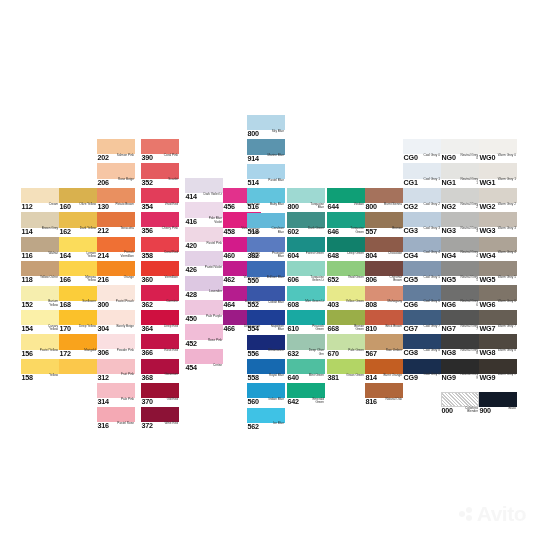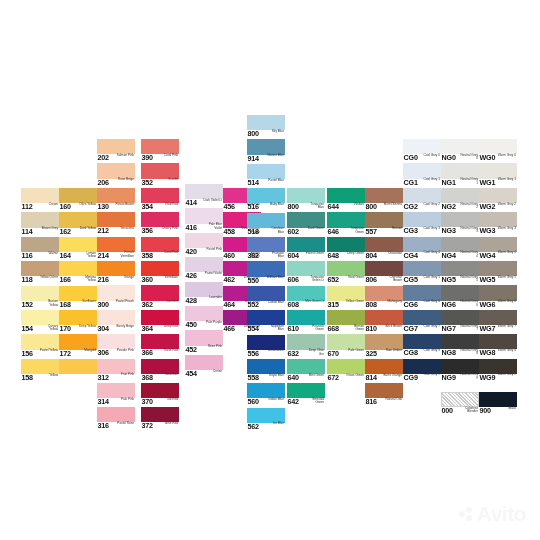--- a/index.html
+++ b/index.html
@@ -327,21 +327,21 @@
         </div>
       </div>
       <div class="cell">
         <div class="sw" style="background: rgb(140, 18, 54);"></div>
         <div class="lbl">
           <span class="code">372</span>
           <span class="nm">Wine Red</span>
         </div>
       </div>
     </div>
-    <div class="col" style="left: 185px; top: 184px;">
+    <div class="col" style="left: 185px; top: 178px;">
       <div class="cell">
         <div class="sw" style="background: rgb(227, 220, 233);"></div>
         <div class="lbl">
           <span class="code">414</span>
           <span class="nm">Dark Violet Lt</span>
         </div>
       </div>
       <div class="cell">
         <div class="sw" style="background: rgb(237, 218, 234);"></div>
         <div class="lbl">
@@ -619,42 +619,42 @@
       <div class="cell">
         <div class="sw" style="background: rgb(143, 204, 126);"></div>
         <div class="lbl">
           <span class="code">652</span>
           <span class="nm">Vivid Green</span>
         </div>
       </div>
       <div class="cell">
         <div class="sw" style="background: rgb(231, 233, 138);"></div>
         <div class="lbl">
-          <span class="code">315</span>
+          <span class="code">403</span>
           <span class="nm">Yellow Green</span>
         </div>
       </div>
       <div class="cell">
         <div class="sw" style="background: rgb(154, 174, 72);"></div>
         <div class="lbl">
           <span class="code">668</span>
           <span class="nm">Bronze Green</span>
         </div>
       </div>
       <div class="cell">
         <div class="sw" style="background: rgb(198, 224, 164);"></div>
         <div class="lbl">
           <span class="code">670</span>
           <span class="nm">Pale Green</span>
         </div>
       </div>
       <div class="cell">
         <div class="sw" style="background: rgb(179, 213, 101);"></div>
         <div class="lbl">
-          <span class="code">672</span>
+          <span class="code">381</span>
           <span class="nm">Grass Green</span>
         </div>
       </div>
     </div>
     <div class="col" style="left: 365px; top: 188px;">
       <div class="cell">
         <div class="sw" style="background: rgb(165, 114, 92);"></div>
         <div class="lbl">
           <span class="code">800</span>
           <span class="nm">Burnt Sienna</span>
@@ -691,21 +691,21 @@
       <div class="cell">
         <div class="sw" style="background: rgb(198, 90, 63);"></div>
         <div class="lbl">
           <span class="code">810</span>
           <span class="nm">Brick Brown</span>
         </div>
       </div>
       <div class="cell">
         <div class="sw" style="background: rgb(198, 154, 107);"></div>
         <div class="lbl">
-          <span class="code">325</span>
+          <span class="code">567</span>
           <span class="nm">Raw Umber</span>
         </div>
       </div>
       <div class="cell">
         <div class="sw" style="background: rgb(195, 94, 34);"></div>
         <div class="lbl">
           <span class="code">814</span>
           <span class="nm">Burnt Orange</span>
         </div>
       </div>

